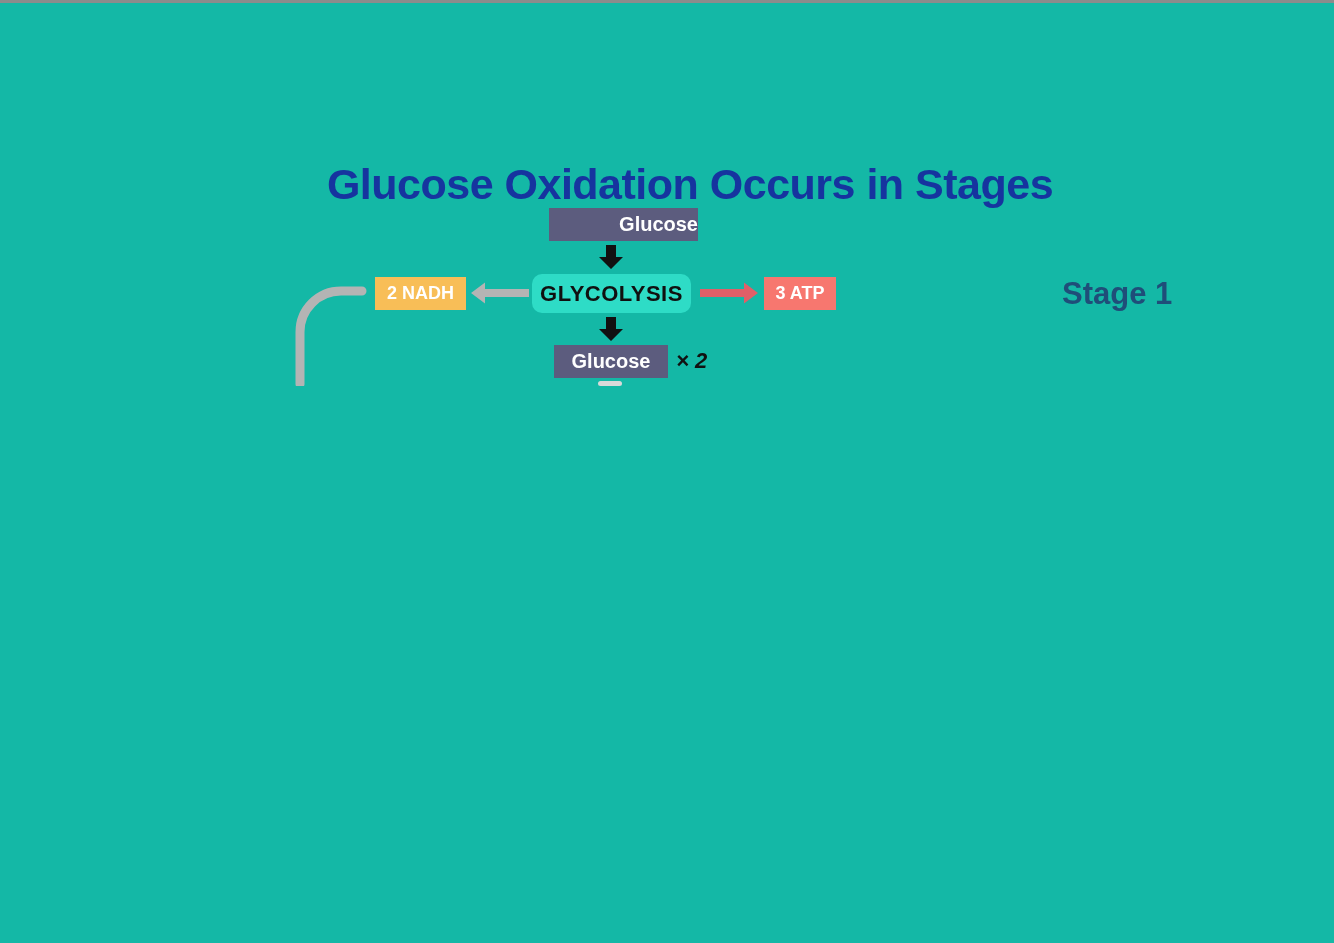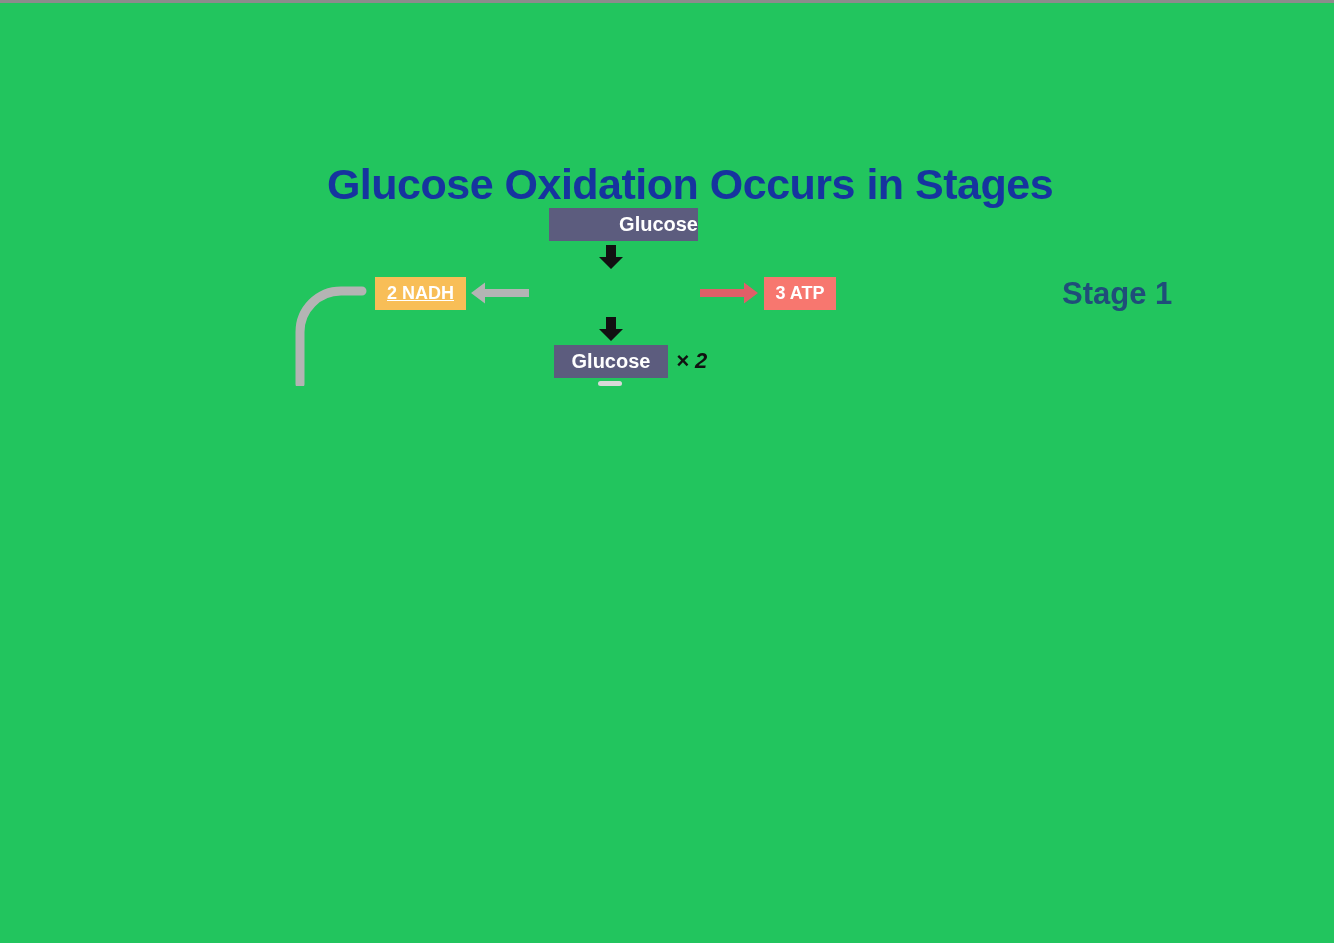--- a/index.html
+++ b/index.html
@@ -1,20 +1,20 @@
 <!DOCTYPE html>
 <html><head>
 <meta charset="utf-8">
 <style>
   html, body { margin: 0; padding: 0; background: #ffffff; }
   .slide {
     position: relative;
     width: 1334px;
     height: 943px;
-    background: #22c55e;
+    background: #14b8a6;
     overflow: hidden;
     font-family: "Liberation Sans", sans-serif;
   }
   .top-rule {
     position: absolute;
     top: 0; left: 0;
     width: 100%; height: 3px;
   }
   .title {
     position: absolute;
@@ -37,21 +37,21 @@
   .node {
     position: absolute;
     display: flex;
     align-items: center;
     justify-content: center;
     font-weight: 700;
     box-sizing: border-box;
   }
   .node-glucose    { left: 549px; top: 208px; width: 149px; height: 33px; font-size: 20px; justify-content: flex-end; }
   .node-glycolysis { left: 532px; top: 274px; width: 159px; height: 39px; font-size: 22px; border-radius: 10px; letter-spacing: 0.5px; }
-  .node-nadh       { left: 375px; top: 277px; width: 91px;  height: 33px; font-size: 18px; text-decoration: underline; }
+  .node-nadh       { left: 375px; top: 277px; width: 91px;  height: 33px; font-size: 18px; }
   .node-atp        { left: 764px; top: 277px; width: 72px;  height: 33px; font-size: 18px; }
   .node-pyruvate   { left: 554px; top: 345px; width: 114px; height: 33px; font-size: 20px; }
   .multiplier {
     position: absolute;
     left: 676px;
     top: 348px;
     font-size: 22px;
     font-weight: 700;
     font-style: italic;
     white-space: nowrap;
@@ -96,20 +96,23 @@
   </svg>
 
   <div class="node node-glucose" style="background-color: rgb(92, 92, 126); color: rgb(255, 255, 255);">
     <span>Glucose</span>
   </div>
 
   <div class="node node-nadh" style="background-color: rgb(248, 190, 87); color: rgb(255, 255, 255);">
     <span>2 NADH</span>
   </div>
 
+  <div class="node node-glycolysis" style="background-color: rgb(46, 220, 198); color: rgb(16, 16, 16);">
+    <span>GLYCOLYSIS</span>
+  </div>
 
   <div class="node node-atp" style="background-color: rgb(247, 119, 111); color: rgb(255, 255, 255);">
     <span>3 ATP</span>
   </div>
 
   <div class="node node-pyruvate" style="background-color: rgb(92, 92, 126); color: rgb(255, 255, 255);">
     <span>Glucose</span>
   </div>
 
   <div class="multiplier" style="color: rgb(17, 17, 17);">× 2</div>

